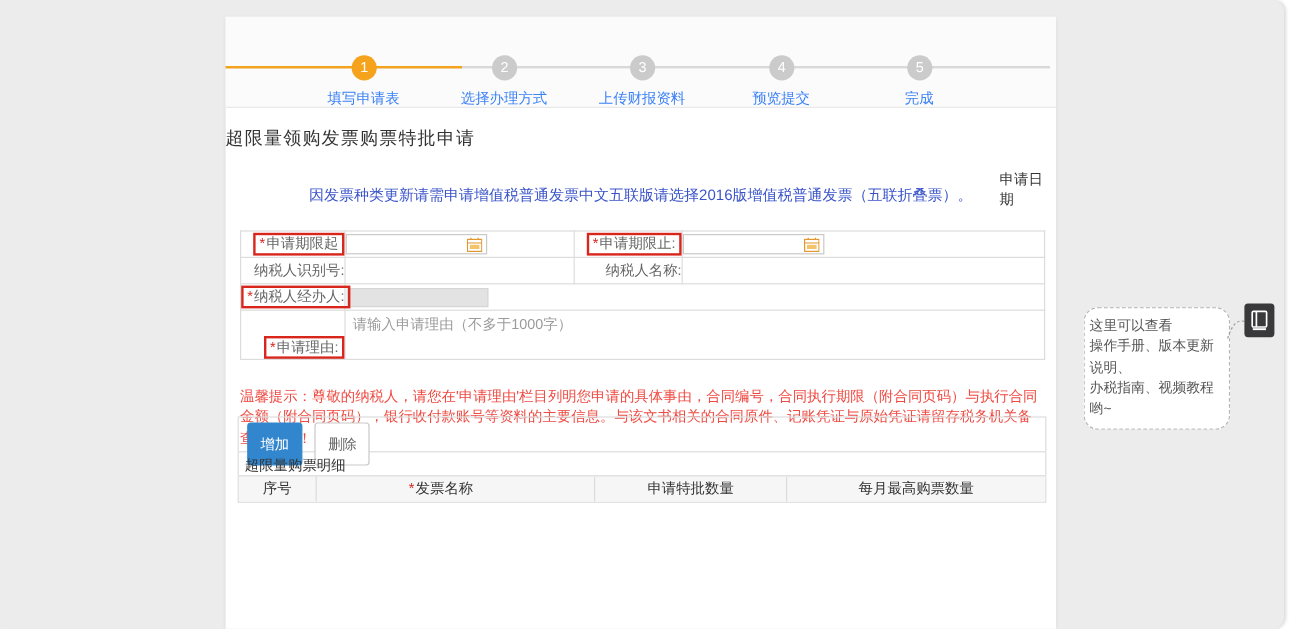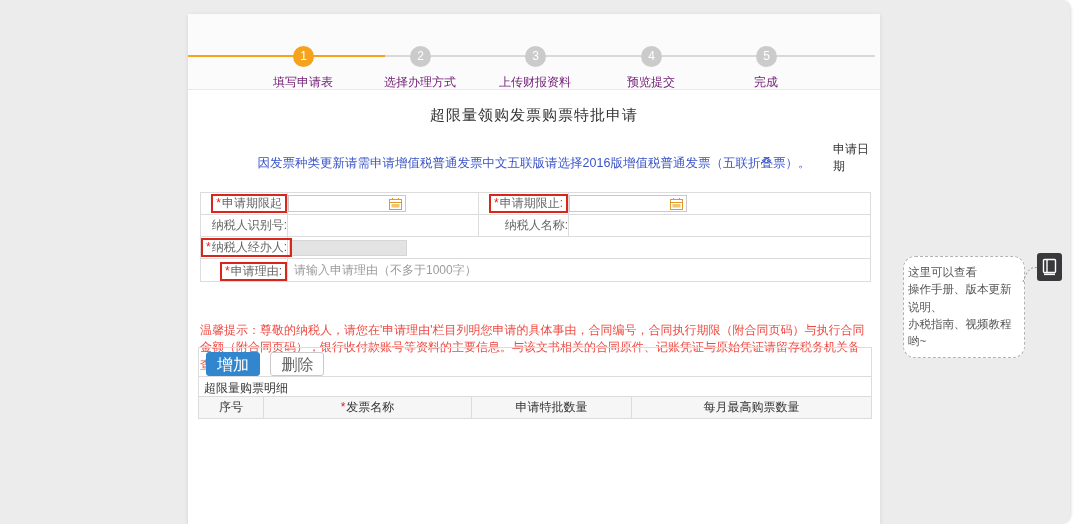--- a/index.html
+++ b/index.html
@@ -14,23 +14,23 @@
   
   .stepper { position:absolute; left:0; top:0; width:692px; height:76px;
              background:#fbfbfb; border-bottom:1px solid #e9e9e9; }
   .track { position:absolute; left:0; top:41px; width:687px; height:2px; background:#d9d9d9; }
   .track-active { position:absolute; left:0; top:41px; width:197px; height:2px; background:#f5a31d; }
   .step-dot { position:absolute; top:32px; width:21px; height:21px; border-radius:50%;
               background:#cbcbcb; color:#fff; font-size:12px; text-align:center;
               line-height:21px; }
   .step-dot.active { background:#f5a31d; }
   .step-label { position:absolute; top:60px; width:90px; text-align:center;
-                font-size:12px; color:#701a75; }
-
-  .page-title { position:absolute; left:0; top:92px; width:692px; text-align:center;
+                font-size:12px; color:#3b82f6; }
+
+  .page-title { position:absolute; left:0; top:92px; width:692px; 
                 font-size:15px; color:#333; letter-spacing:1px; }
   .notice { position:absolute; left:0; top:141px; width:692px; text-align:center;
             font-size:12.5px; color:#3a54c8; }
   .apply-date { position:absolute; left:645px; top:127px; font-size:12px; color:#333; }
 
   
   table.form { position:absolute; left:12px; top:178px; width:670px;
                border-collapse:collapse; table-layout:fixed; }
   table.form td { border:1px solid #dcdcdc; height:22px; font-size:12px; color:#666;
                   padding:0; overflow:visible; }
@@ -48,30 +48,30 @@
   .placeholder { color:#9b9b9b; font-size:12px; padding:3px 0 0 6px; display:block; }
   td.tall { height:26px; vertical-align:top; }
 
   .warning { position:absolute; left:12px; top:308px; width:672px; font-size:12px;
              color:#ef4a42; line-height:1.45; }
 
   
   .panel { position:absolute; left:10px; top:333px; width:674px;
            border:1px solid #dcdcdc; }
   .toolbar { padding:4px 7px; height:28px; }
-  .btn { font-size:16px; border-radius:3px; padding:2px 10px; height:24px; cursor:pointer;
+  .btn { font-size:12px; border-radius:3px; padding:2px 10px; height:36px; cursor:pointer;
          font-family:inherit; }
   .btn-primary { background:#3286cd; border:1px solid #3286cd; color:#fff; }
   .btn-plain { background:#fff; border:1px solid #c9c9c9; color:#666; margin-left:6px; }
   .sec-title { border-top:1px solid #dcdcdc; padding:3px 5px; font-size:12px; color:#333;
                height:20px; }
   .thead { display:flex; border-top:1px solid #dcdcdc; background:#f6f6f7; height:22px; }
   .thead .th { font-size:12px; color:#333; text-align:center; line-height:21px; }
   .th + .th { border-left:1px solid #dcdcdc; }
-  .th1 { width:64px; } .th2 { width:208px; } .th3 { width:160px; } .th4 { flex:1; }
+  .th1 { width:64px; } .th2 { width:208px; } .th3 { width:160px;margin-left:24px; } .th4 { flex:1; }
 
   
   .bubble { position:absolute; left:903px; top:256px; width:122px; background:#fff;
             border:1px dashed #b3b3b3; border-radius:12px; padding:7px 4px;
             font-size:11.5px; color:#555; line-height:1.5; }
   .connector { position:absolute; left:1021px; top:258px; }
   .book-btn { position:absolute; left:1037px; top:253px; width:25px; height:28px;
               background:#39393b; border-radius:3px; display:flex; align-items:center;
               justify-content:center; cursor:pointer; }
 </style>
@@ -149,21 +149,21 @@
       <tr>
         <td class="lab">
           <span class="hl"><em class="req">*</em><span>纳税人经办人:</span></span>
         </td>
         <td class="val" colspan="3">
           <div class="gray-input"></div>
         </td>
       </tr>
       <tr>
         <td class="lab tall">
-          <span class="hl" style="margin-top:3px"><em class="req">*</em><span>申请理由:</span></span>
+          <span class="hl" style="margin-top:21px"><em class="req">*</em><span>申请理由:</span></span>
         </td>
         <td class="val tall" colspan="3">
           <span class="placeholder">请输入申请理由（不多于1000字）</span>
         </td>
       </tr>
     </tbody>
       </table>
 
     <div class="warning">温馨提示：尊敬的纳税人，请您在'申请理由'栏目列明您申请的具体事由，合同编号，合同执行期限（附合同页码）与执行合同金额（附合同页码），银行收付款账号等资料的主要信息。与该文书相关的合同原件、记账凭证与原始凭证请留存税务机关备查。谢谢！</div>
 

